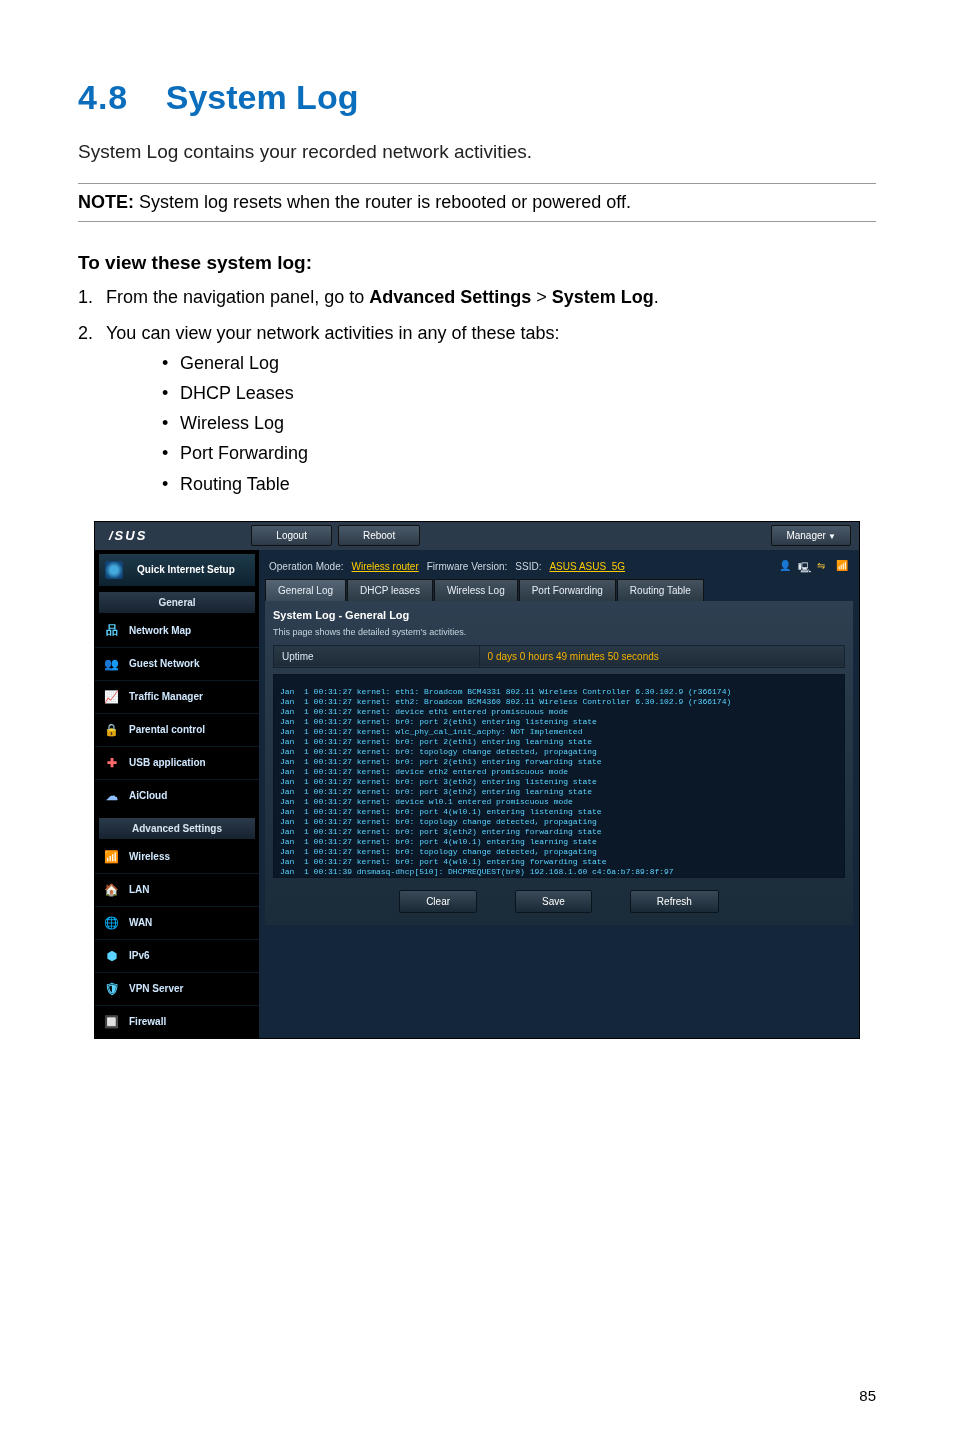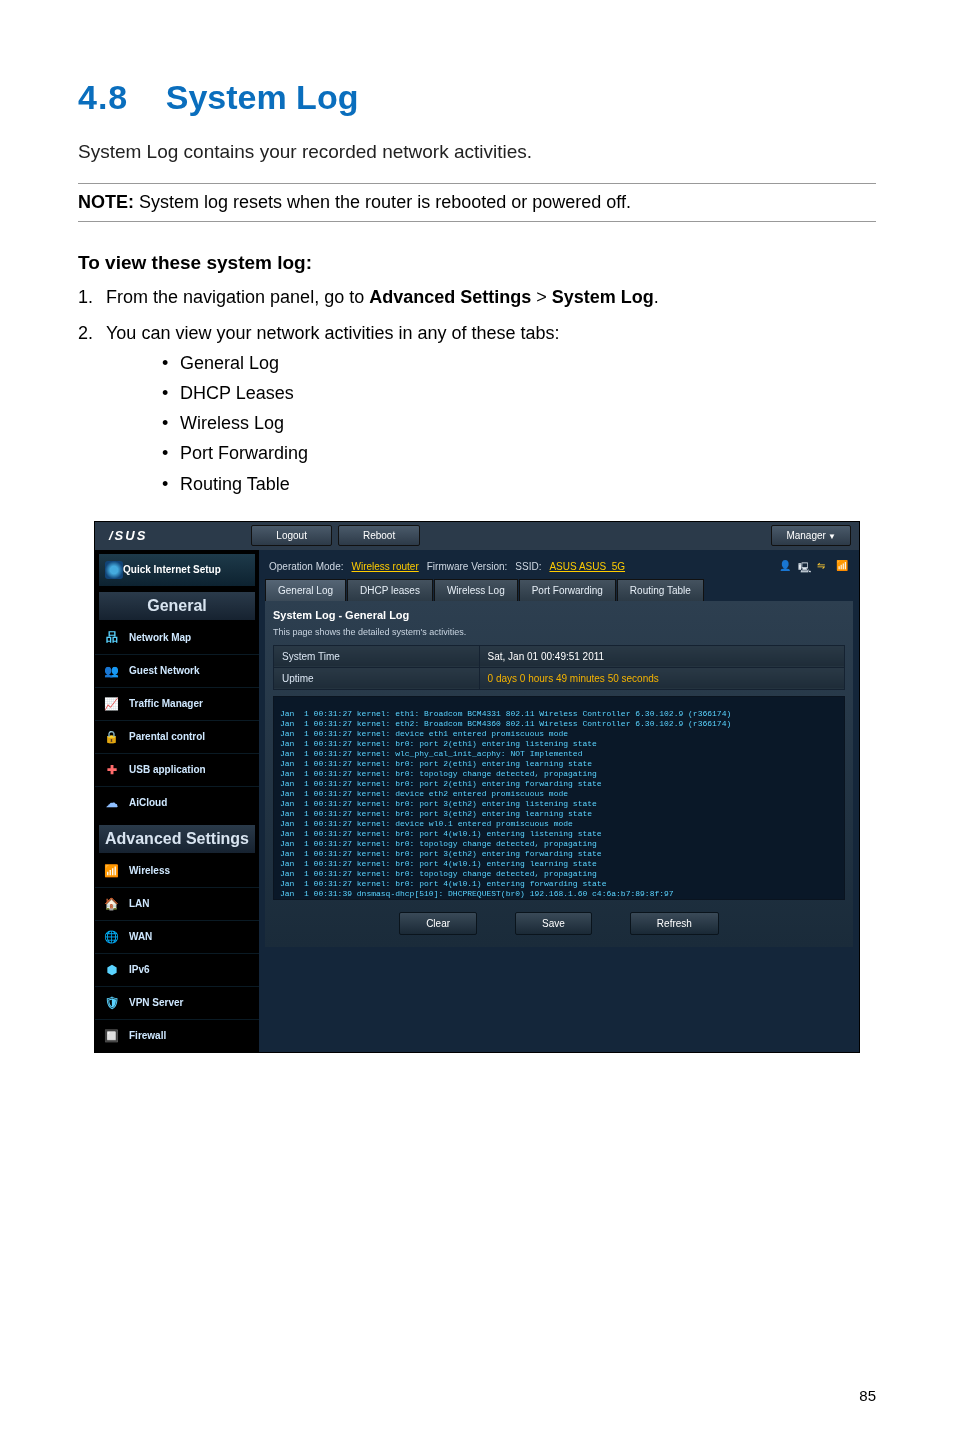--- a/index.html
+++ b/index.html
@@ -24,23 +24,23 @@
     .shot { width:766px; margin:24px auto 0 auto; background:#1a1a1a; border:1px solid #000; font-family:Arial, sans-serif; font-size:10px; color:#ddd; }
     .topbar { background:#2b3a4a; height:28px; display:flex; align-items:center; }
     .logo { color:#fff; font-style:italic; font-weight:bold; font-size:13px; letter-spacing:2px; padding:0 14px; }
     .topbtns { display:flex; margin-left:90px; gap:6px; }
     .topbtn { background:linear-gradient(#4a5a6a,#2d3a48); border:1px solid #111; padding:4px 24px; color:#fff; font-size:10px; border-radius:2px; cursor:pointer; }
     .topright { margin-left:auto; margin-right:8px; display:flex; align-items:center; gap:4px; }
     .langbtn { background:linear-gradient(#4a5a6a,#2d3a48); border:1px solid #111; padding:4px 14px; color:#fff; font-size:10px; border-radius:2px; }
     .langbtn::after{content:" ▼"; font-size:8px;}
     .shot-body { display:flex; }
     .sidebar { width:164px; background:#000; }
-    .qis { background:linear-gradient(#1e3a4a,#0d2230); margin:4px; padding:7px 6px; color:#fff; font-weight:bold; font-size:10px; display:flex; align-items:center; gap:0; }
+    .qis { background:linear-gradient(#1e3a4a,#0d2230); margin:4px; padding:7px 6px; color:#fff; font-weight:bold; font-size:10px; display:flex; align-items:center; gap:14px; }
     .qis-ico { width:18px; height:18px; background:radial-gradient(circle,#4ad 30%,#147 70%); border-radius:3px; }
-    .section-label { background:linear-gradient(#2a3a4a,#162230); text-align:center; padding:5px 0; font-weight:bold; font-size:16px; color:#d8e4f0; margin:6px 4px 2px 4px; }
+    .section-label { background:linear-gradient(#2a3a4a,#162230); text-align:center; padding:5px 0; font-weight:bold; font-size:10px; color:#d8e4f0; margin:6px 4px 2px 4px; }
     .side-item { padding:7px 8px; display:flex; align-items:center; gap:8px; color:#cfe8ff; font-weight:bold; font-size:10px; cursor:pointer; }
     .side-item + .side-item { border-top:1px solid #0a1a24; }
     .si-ico { width:18px; height:18px; display:flex; align-items:center; justify-content:center; font-size:12px; }
     .content { flex:1; background:#14263a; padding:6px 6px 10px 6px; }
     .modebar { padding:4px 4px 6px 4px; color:#cfd8e3; font-size:10px; display:flex; align-items:center; gap:8px; }
     .modebar .link { color:#ffcc00; text-decoration:underline; }
     .modebar .status-icons{margin-left:auto; display:flex; gap:6px;}
     .si{width:13px;height:13px;display:inline-block;}
     .si.y{color:#ffcc33;}
     .si.w{color:#e0e8f0;}
@@ -184,24 +184,20 @@
         <div class="tab">DHCP leases</div>
         <div class="tab">Wireless Log</div>
         <div class="tab">Port Forwarding</div>
         <div class="tab">Routing Table</div>
       </div>
       <div class="panel">
         <div class="panel-title">System Log - General Log</div>
         <div class="panel-desc">This page shows the detailed system's activities.</div>
         <table class="kv">
           <tbody>
-              <tr>
-            <td class="k">System Time</td>
-            <td class="v">Sat, Jan 01  00:49:51  2011</td>
-          </tr>
           <tr>
             <td class="k">Uptime</td>
             <td class="v">
               <span class="warn">0 days </span><span class="warn">0 hours </span><span class="warn">49 minutes </span><span class="warn">50 seconds</span>
             </td>
           </tr>
         </tbody>
           </table>
         <div class="logbox">
           <pre>Jan  1 00:31:27 kernel: eth1: Broadcom BCM4331 802.11 Wireless Controller 6.30.102.9 (r366174)

